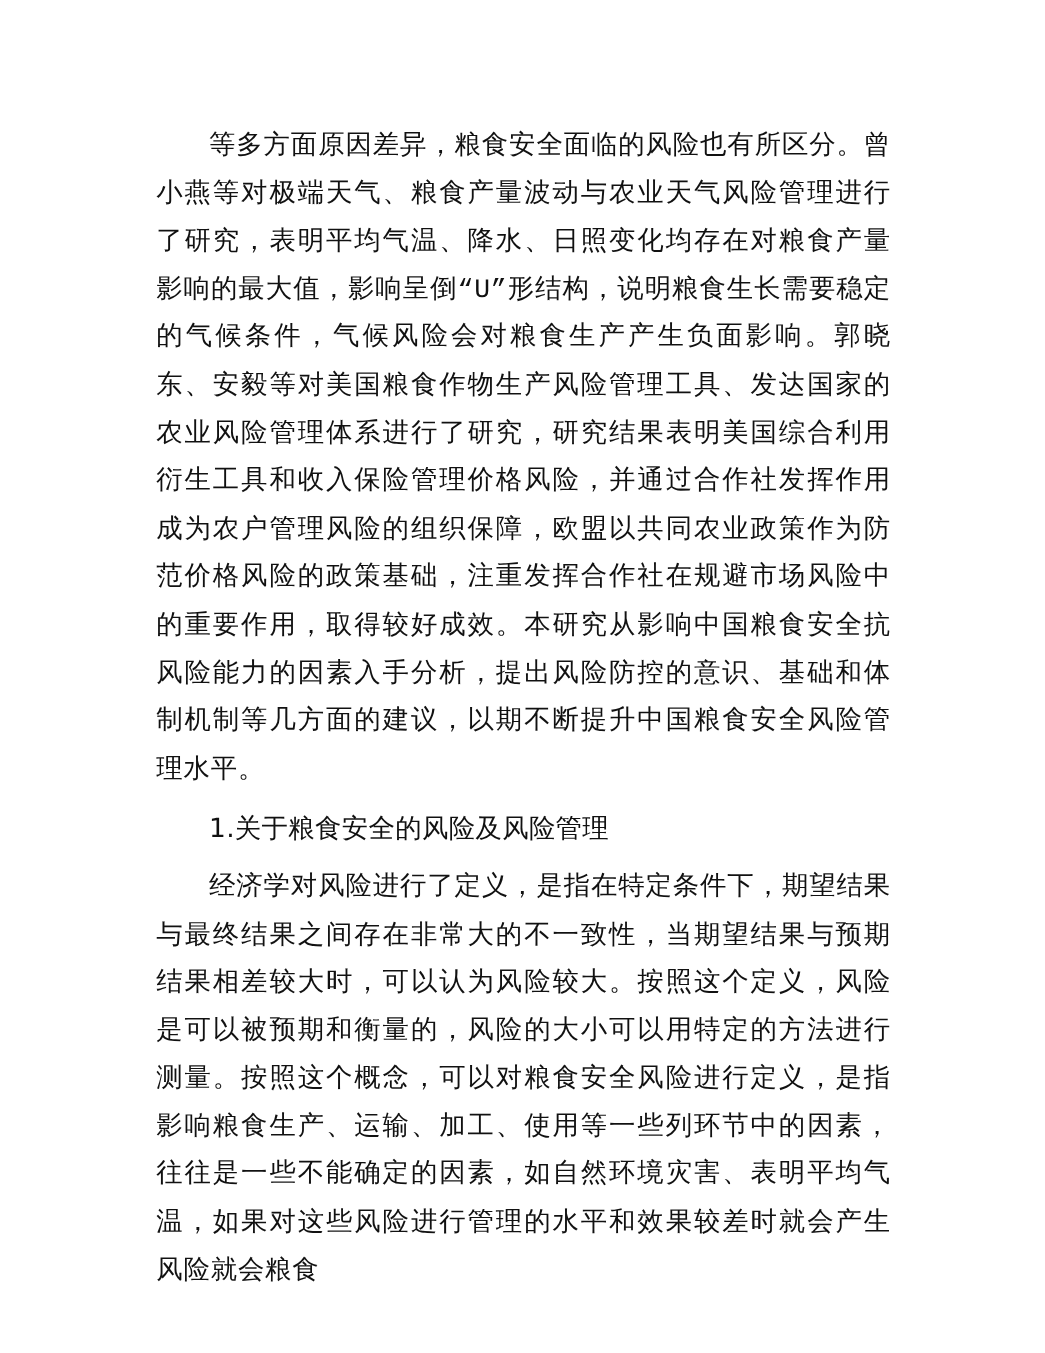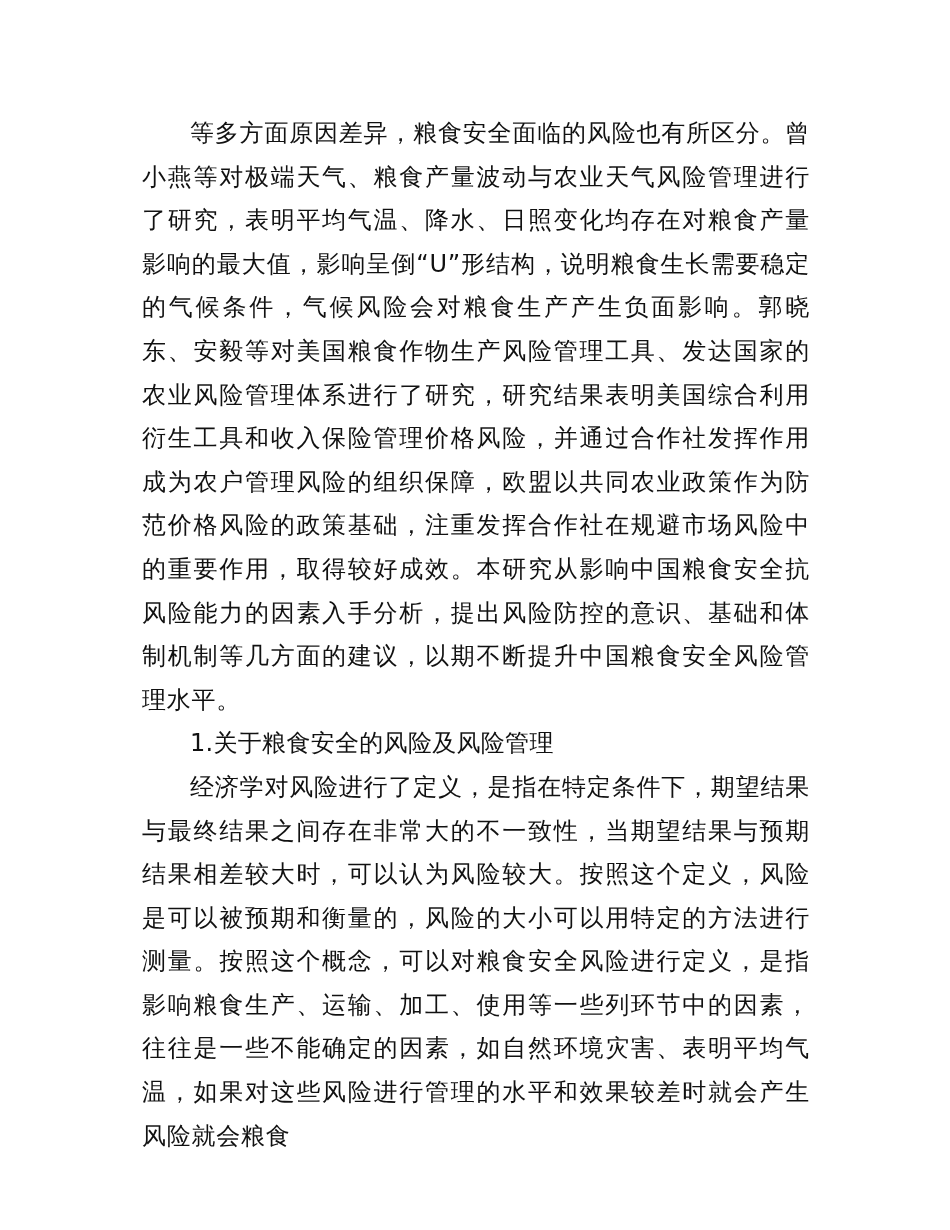--- a/index.html
+++ b/index.html
@@ -23,22 +23,24 @@
       color: #111111;
       line-height: 43.6px;
     }
     .para {
       margin: 0;
       text-align: justify;
       text-align-last: left;
       text-indent: 2em;
       word-break: break-all;
       letter-spacing: 0.75px;
+      font-family: Liberation Mono, monospace;
     }
     .para + .para, .heading + .para, .para + .heading {
+      margin-top: 10px;
     }
     .heading {
       margin: 0;
       text-indent: 2em;
       letter-spacing: 0.3px;
     }
   </style>
 </head>
 <body>
 

